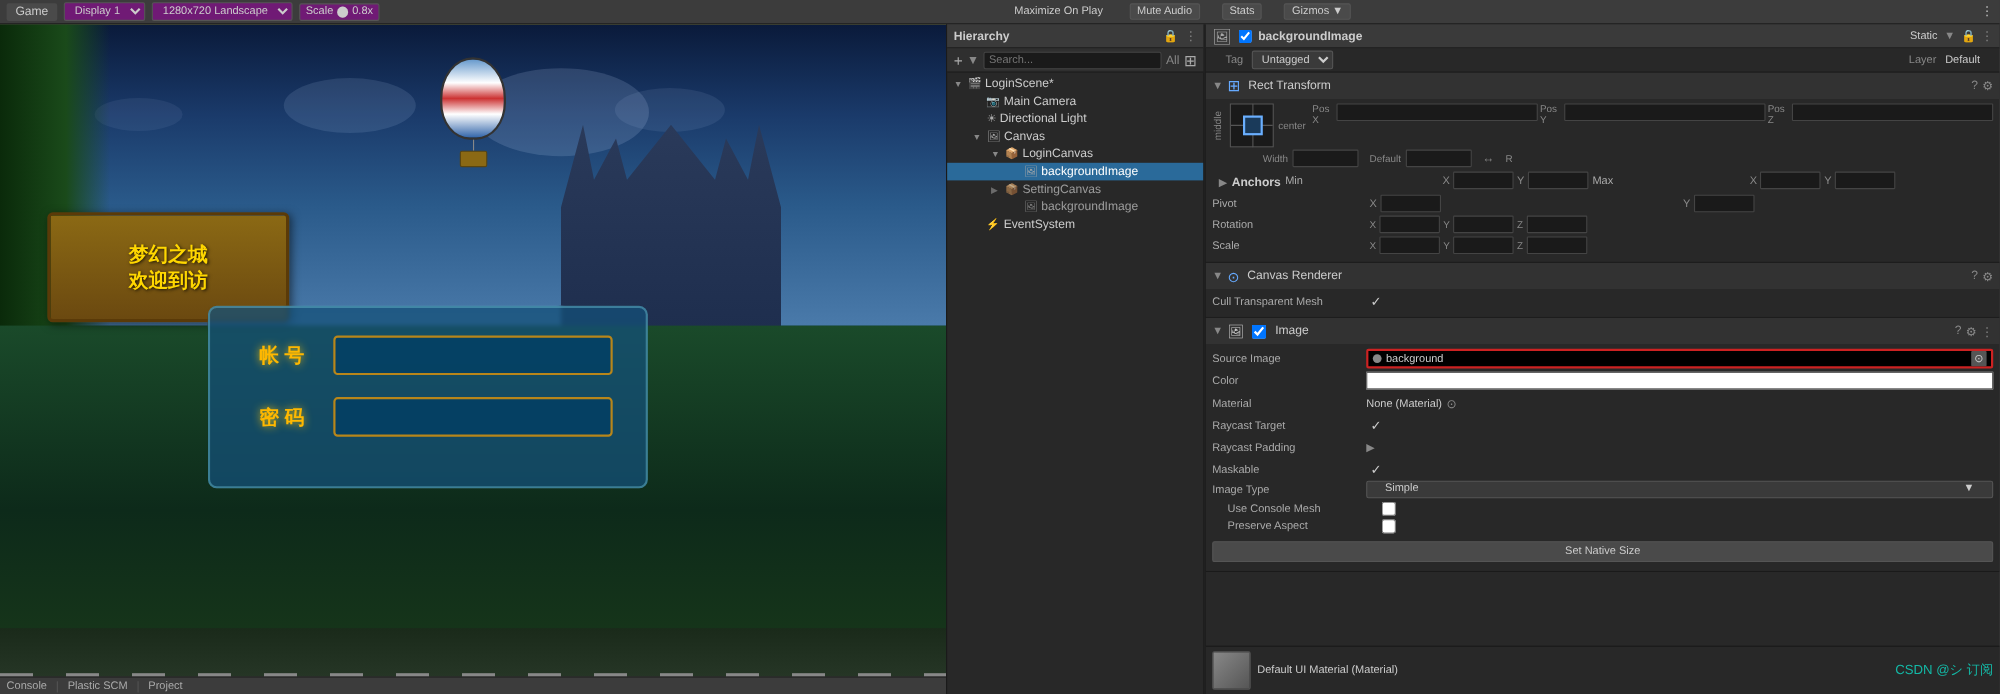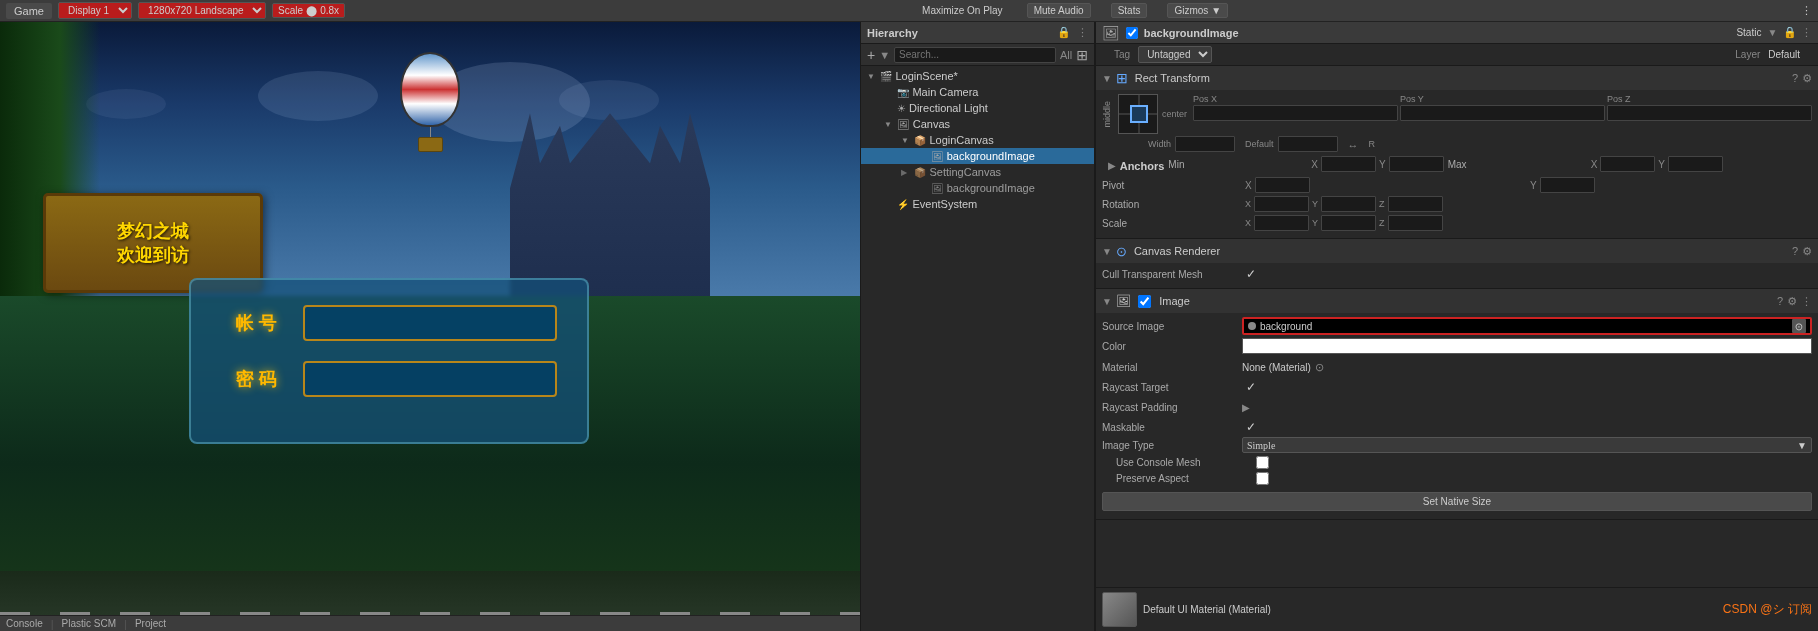--- a/index.html
+++ b/index.html
@@ -47,21 +47,21 @@
       font-size: 11px;
       color: #ccc;
       background: #4a4a4a;
       padding: 2px 8px;
       border-radius: 2px;
     }
     .dropdown-btn {
       display: flex;
       align-items: center;
       gap: 3px;
-      background: #b91c1c;
+      background: #701a75;
       border: 1px solid #555;
       color: #ccc;
       padding: 1px 5px;
       border-radius: 2px;
       font-size: 10px;
       cursor: pointer;
     }
     .center-btn {
       font-size: 10px;
       color: #ccc;
@@ -594,27 +594,26 @@
       width: 140px;
       flex-shrink: 0;
     }
     .img-type-dropdown {
       flex: 1;
       background: #3a3a3a;
       border: 1px solid #555;
       color: #ccc;
       font-size: 10px;
       height: 16px;
-      padding: 0 4px;
+      padding: 0 16px;
       border-radius: 2px;
       display: flex;
-      align-items: center;
+      align-items: flex-start;
       justify-content: space-between;
       cursor: pointer;
-      font-family: Liberation Serif, serif;
     }
     .indent-row {
       display: flex;
       align-items: center;
       margin-bottom: 3px;
       padding-left: 14px;
     }
     .set-native-btn {
       width: 100%;
       background: #4a4a4a;
@@ -643,21 +642,21 @@
       border-radius: 2px;
       flex-shrink: 0;
     }
     .material-name {
       flex: 1;
       font-size: 10px;
       color: #ccc;
     }
     .csdn-watermark {
       font-size: 12px;
-      color: #f97316;
+      color: #14b8a6;
       margin-left: auto;
     }
 
     
     ::-webkit-scrollbar { width: 6px; }
     ::-webkit-scrollbar-track { background: #1a1a1a; }
     ::-webkit-scrollbar-thumb { background: #555; border-radius: 3px; }
 
     .rect-section {
       padding: 4px 6px;
@@ -685,21 +684,21 @@
 
     .rt-fields {
       display: grid;
       grid-template-columns: repeat(3, 1fr);
       gap: 2px;
       flex: 1;
     }
 
     .rt-field-col {
       display: flex;
-      flex-direction: column;
+      flex-direction: row;
       gap: 1px;
     }
     .rt-field-col label {
       font-size: 9px;
       color: #888;
     }
     .rt-field-col input {
       background: #1a1a1a;
       border: 1px solid #444;
       color: #ccc;

